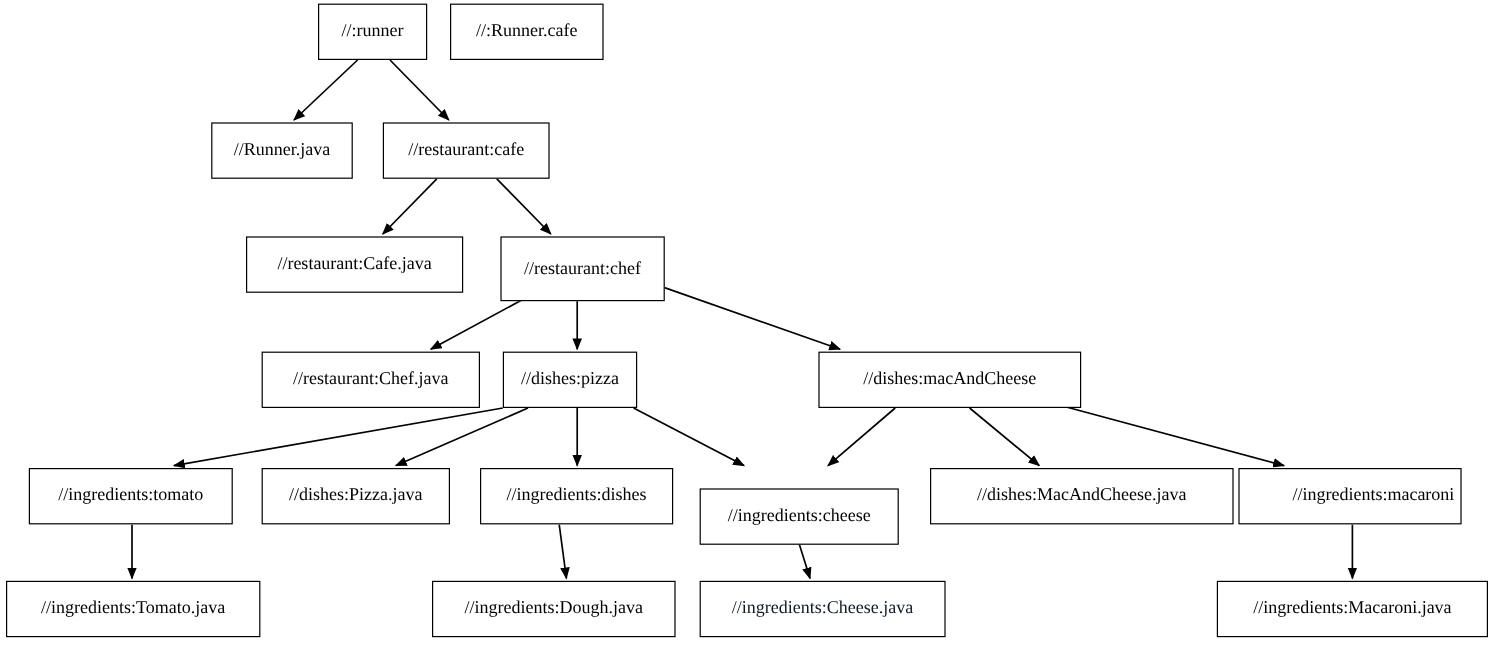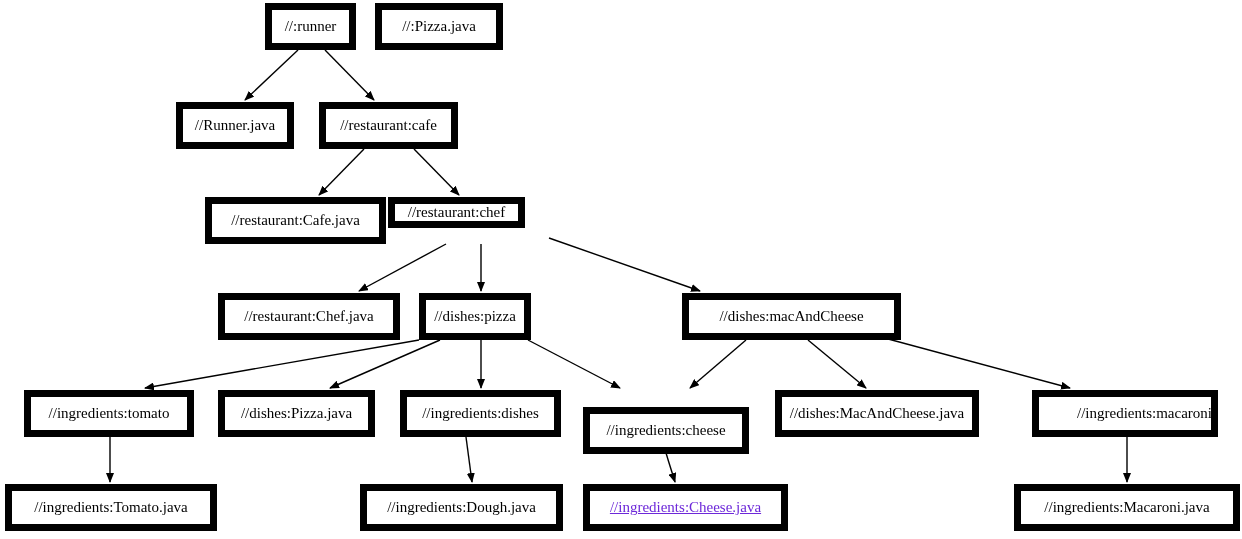--- a/index.html
+++ b/index.html
@@ -20,21 +20,21 @@
     position: absolute;
     left: 0;
     top: 0;
     width: 1242px;
     height: 539px;
     pointer-events: none;
   }
   .graph-node {
     position: absolute;
     box-sizing: border-box;
-    border: 7px solid #b91c1c;
+    border: 1px solid #b91c1c;
     background: #ffffff;
     display: flex;
     align-items: center;
     justify-content: center;
     z-index: 2;
   }
   .graph-node .node-label {
     font-family: "Liberation Serif", "DejaVu Serif", serif;
     font-size: 15px;
     line-height: 1;
@@ -73,32 +73,32 @@
         <line x1="661" y1="437" x2="675" y2="482" stroke="#000000" stroke-width="1.4" marker-end="url(#arrowhead)"></line>
         <line x1="1127" y1="437" x2="1127" y2="482" stroke="#000000" stroke-width="1.4" marker-end="url(#arrowhead)"></line>
       </g>
   </svg>
 
   <div id="node-group">
       <div class="graph-node" style="left: 265px; top: 3px; width: 91px; height: 47px; background: rgb(255, 255, 255); border-color: rgb(0, 0, 0);">
         <span class="node-label" style="color: rgb(0, 0, 0);">//:runner</span>
       </div>
       <div class="graph-node" style="left: 375px; top: 3px; width: 128px; height: 47px; background: rgb(255, 255, 255); border-color: rgb(0, 0, 0);">
-        <span class="node-label" style="color: rgb(0, 0, 0);">//:Pizza.java</span>
+        <span class="node-label" style="color: rgb(0, 0, 0);">//:Runner.cafe</span>
       </div>
       <div class="graph-node" style="left: 176px; top: 102px; width: 118px; height: 47px; background: rgb(255, 255, 255); border-color: rgb(0, 0, 0);">
         <span class="node-label" style="color: rgb(0, 0, 0);">//Runner.java</span>
       </div>
       <div class="graph-node" style="left: 319px; top: 102px; width: 139px; height: 47px; background: rgb(255, 255, 255); border-color: rgb(0, 0, 0);">
         <span class="node-label" style="color: rgb(0, 0, 0);">//restaurant:cafe</span>
       </div>
       <div class="graph-node" style="left: 205px; top: 197px; width: 181px; height: 47px; background: rgb(255, 255, 255); border-color: rgb(0, 0, 0);">
         <span class="node-label" style="color: rgb(0, 0, 0);">//restaurant:Cafe.java</span>
       </div>
-      <div class="graph-node" style="left: 388px; top: 197px; width: 137px; height: 31px; background: rgb(255, 255, 255); border-color: rgb(0, 0, 0);">
+      <div class="graph-node" style="left: 417px; top: 197px; width: 137px; height: 54px; background: rgb(255, 255, 255); border-color: rgb(0, 0, 0);">
         <span class="node-label" style="color: rgb(0, 0, 0);">//restaurant:chef</span>
       </div>
       <div class="graph-node" style="left: 218px; top: 293px; width: 182px; height: 47px; background: rgb(255, 255, 255); border-color: rgb(0, 0, 0);">
         <span class="node-label" style="color: rgb(0, 0, 0);">//restaurant:Chef.java</span>
       </div>
       <div class="graph-node" style="left: 419px; top: 293px; width: 112px; height: 47px; background: rgb(255, 255, 255); border-color: rgb(0, 0, 0);">
         <span class="node-label" style="color: rgb(0, 0, 0);">//dishes:pizza</span>
       </div>
       <div class="graph-node" style="left: 682px; top: 293px; width: 219px; height: 47px; background: rgb(255, 255, 255); border-color: rgb(0, 0, 0);">
         <span class="node-label" style="color: rgb(0, 0, 0);">//dishes:macAndCheese</span>
@@ -108,33 +108,33 @@
       </div>
       <div class="graph-node" style="left: 218px; top: 390px; width: 157px; height: 47px; background: rgb(255, 255, 255); border-color: rgb(0, 0, 0);">
         <span class="node-label" style="color: rgb(0, 0, 0);">//dishes:Pizza.java</span>
       </div>
       <div class="graph-node" style="left: 400px; top: 390px; width: 161px; height: 47px; background: rgb(255, 255, 255); border-color: rgb(0, 0, 0);">
         <span class="node-label" style="color: rgb(0, 0, 0);">//ingredients:dishes</span>
       </div>
       <div class="graph-node" style="left: 583px; top: 390px; width: 166px; height: 47px; background: rgb(255, 255, 255); border-color: rgb(0, 0, 0); margin-top: 17px;">
         <span class="node-label" style="color: rgb(0, 0, 0);">//ingredients:cheese</span>
       </div>
-      <div class="graph-node" style="left: 775px; top: 390px; width: 204px; height: 47px; background: rgb(255, 255, 255); border-color: rgb(0, 0, 0); text-align: center;">
+      <div class="graph-node" style="left: 775px; top: 390px; width: 253px; height: 47px; background: rgb(255, 255, 255); border-color: rgb(0, 0, 0); text-align: center;">
         <span class="node-label" style="color: rgb(0, 0, 0);">//dishes:MacAndCheese.java</span>
       </div>
       <div class="graph-node" style="left: 1032px; top: 390px; width: 186px; height: 47px; background: rgb(255, 255, 255); border-color: rgb(0, 0, 0); padding-left: 39px;">
         <span class="node-label" style="color: rgb(0, 0, 0);">//ingredients:macaroni</span>
       </div>
       <div class="graph-node" style="left: 5px; top: 484px; width: 212px; height: 47px; background: rgb(255, 255, 255); border-color: rgb(0, 0, 0);">
         <span class="node-label" style="color: rgb(0, 0, 0);">//ingredients:Tomato.java</span>
       </div>
       <div class="graph-node" style="left: 360px; top: 484px; width: 203px; height: 47px; background: rgb(255, 255, 255); border-color: rgb(0, 0, 0);">
         <span class="node-label" style="color: rgb(0, 0, 0);">//ingredients:Dough.java</span>
       </div>
       <div class="graph-node" style="left: 583px; top: 484px; width: 205px; height: 47px; background: rgb(255, 255, 255); border-color: rgb(0, 0, 0);">
-        <span class="node-label" style="color: #6d28d9; text-decoration: underline;">//ingredients:Cheese.java</span>
+        <span class="node-label" style="color: #0f172a;">//ingredients:Cheese.java</span>
       </div>
       <div class="graph-node" style="left: 1014px; top: 484px; width: 226px; height: 47px; background: rgb(255, 255, 255); border-color: rgb(0, 0, 0);">
         <span class="node-label" style="color: rgb(0, 0, 0);">//ingredients:Macaroni.java</span>
       </div>
     </div>
 
 </div>
 
 </body></html>

